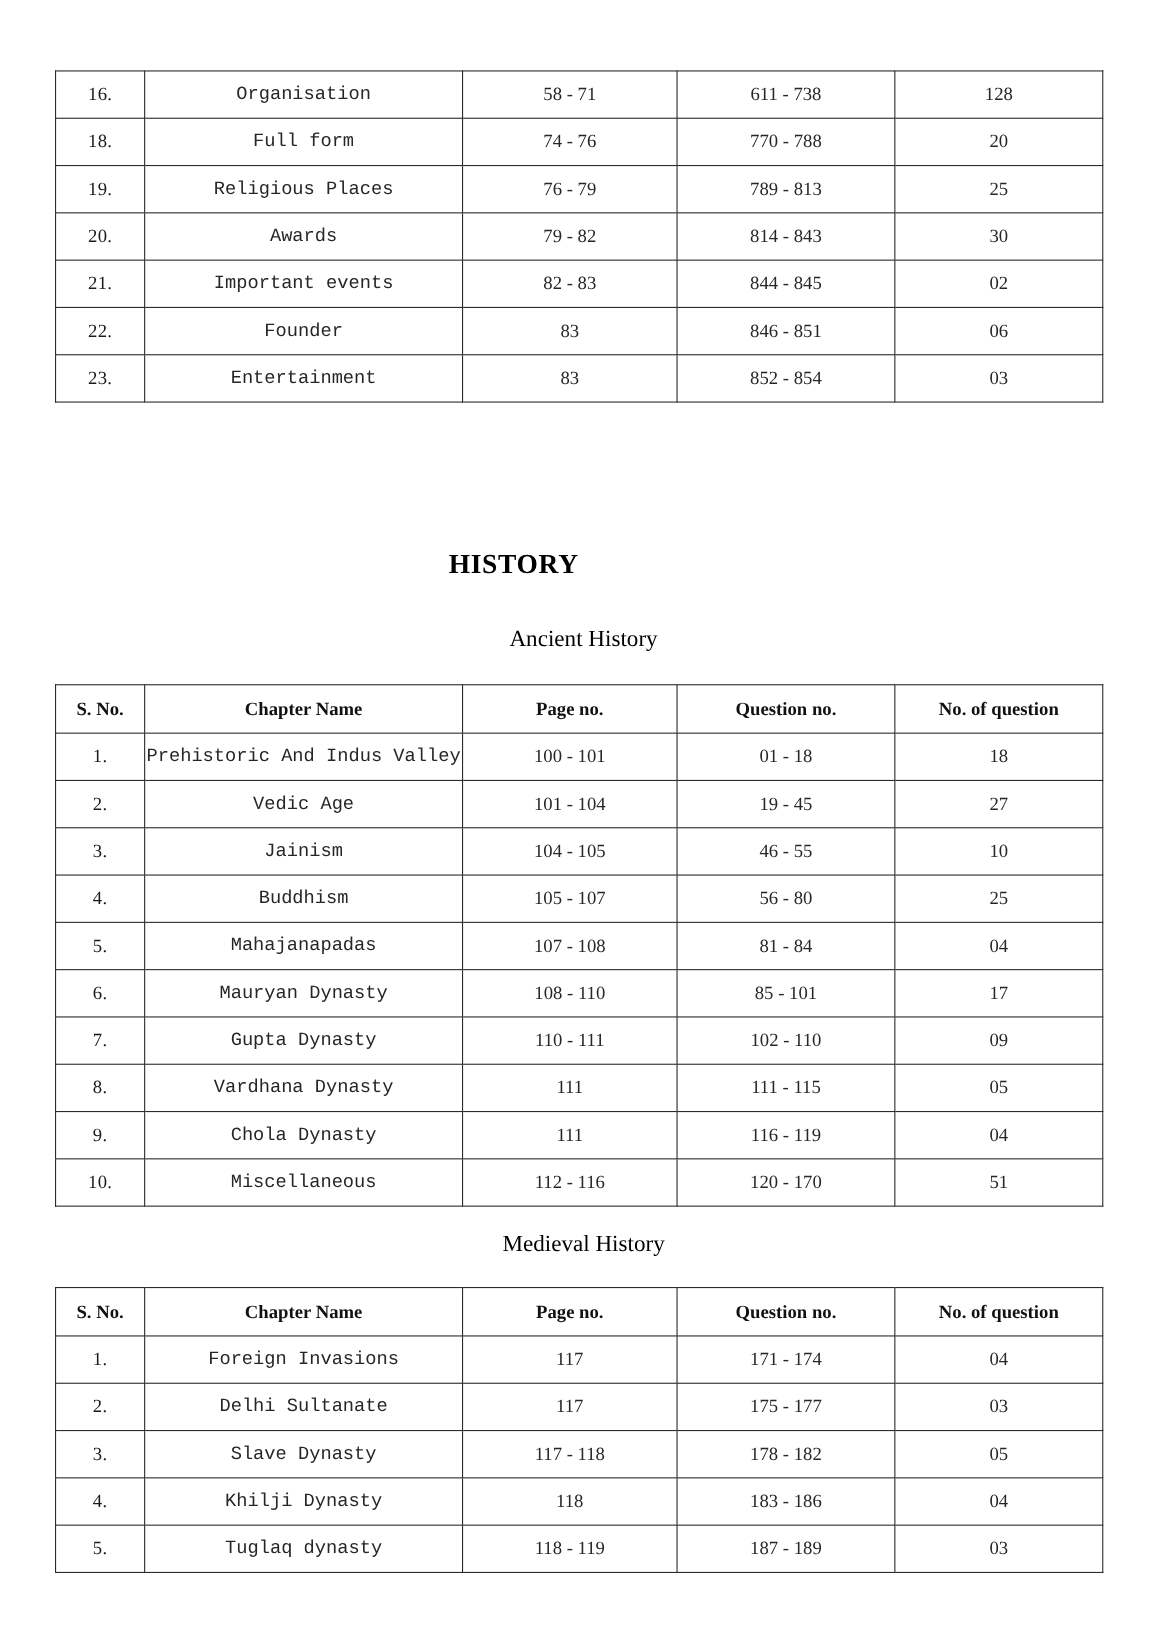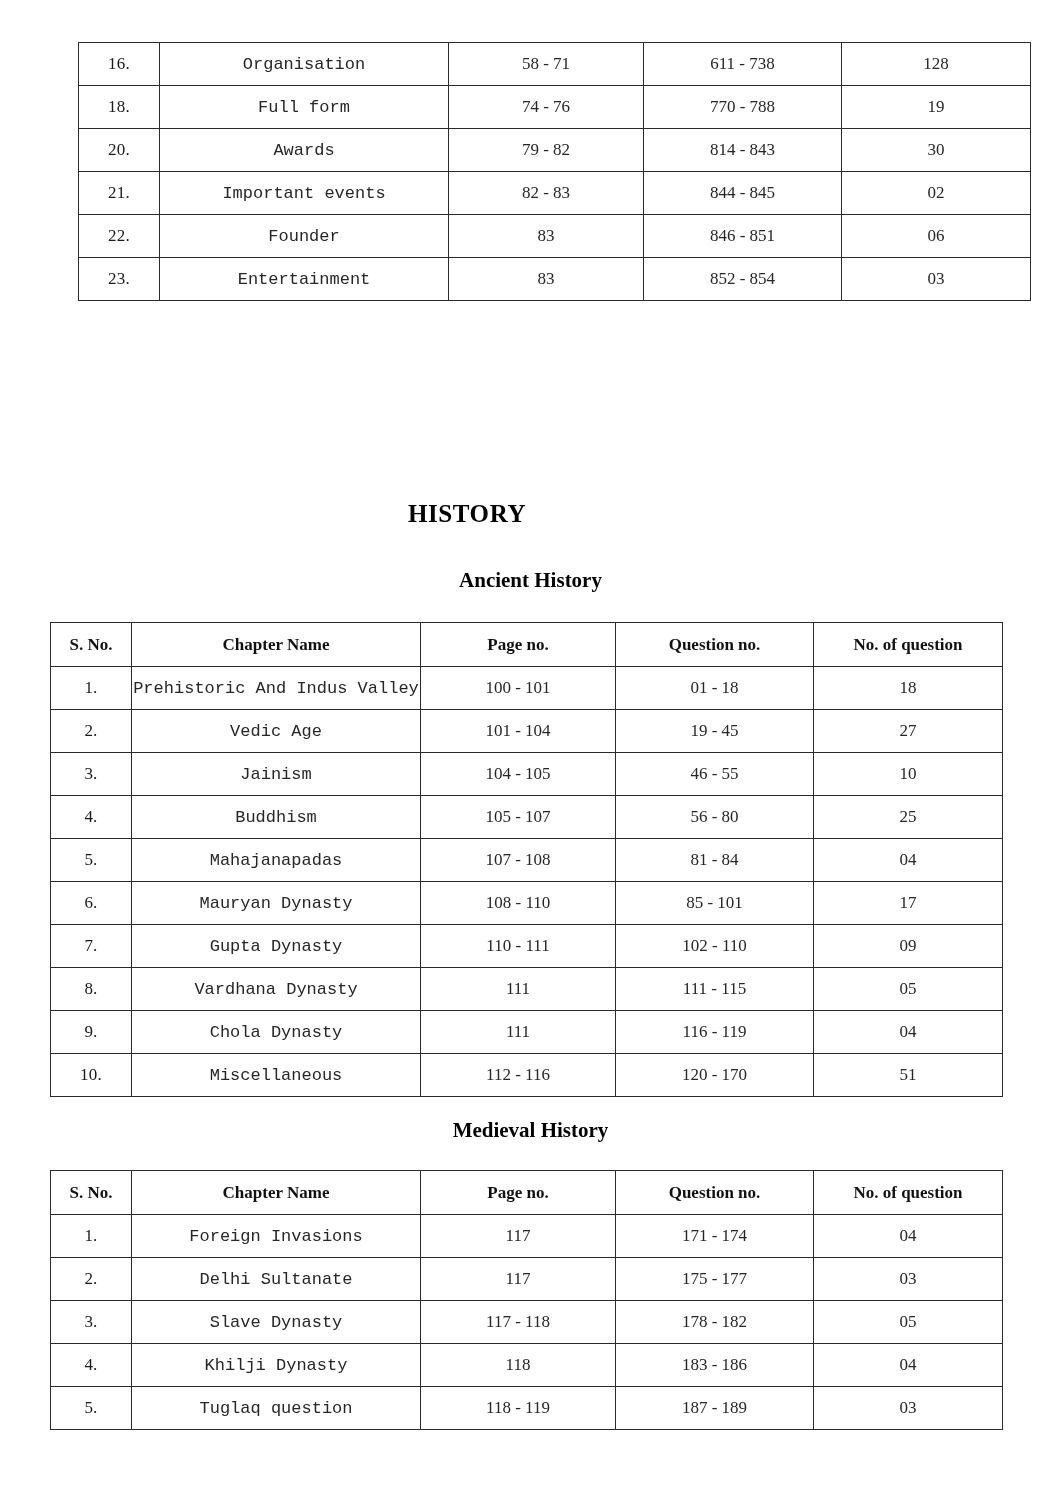--- a/index.html
+++ b/index.html
@@ -72,27 +72,27 @@
   
   .main-title {
     text-align: center;
     font-weight: bold;
     font-size: 25px;
     letter-spacing: 0.6px;
     color: #000000;
   }
   .sub-title {
     text-align: center;
-    font-weight: bold;
+    font-weight: normal;
     font-size: 21px;
     color: #000000;
   }
 
   
-  .table-1-wrap { position: absolute; top: 42px;   left: 0; padding-left: 28px; }
+  .table-1-wrap { position: absolute; top: 64px;   left: 0; }
   .title-history-wrap { position: absolute; top: 500px; left: 0; width: 934px; }
   .title-ancient-wrap { position: absolute; top: 568px; left: 0; width: 1061px; }
   .table-2-wrap { position: absolute; top: 622px;  left: 0; }
   .title-medieval-wrap { position: absolute; top: 1118px; left: 0; width: 1061px; }
   .table-3-wrap { position: absolute; top: 1170px; left: 0; }
 </style>
 </head>
 <body>
 
 <div class="page">
@@ -112,21 +112,28 @@
             <td class="cell-name">Organisation</td>
             <td class="cell-page">58 - 71</td>
             <td class="cell-qno">611 - 738</td>
             <td class="cell-count">128</td>
           </tr>
           <tr>
             <td class="cell-sno">18.</td>
             <td class="cell-name">Full form</td>
             <td class="cell-page">74 - 76</td>
             <td class="cell-qno">770 - 788</td>
-            <td class="cell-count">19</td>
+            <td class="cell-count">20</td>
+          </tr>
+          <tr>
+            <td class="cell-sno">19.</td>
+            <td class="cell-name">Religious  Places</td>
+            <td class="cell-page">76 - 79</td>
+            <td class="cell-qno">789 - 813</td>
+            <td class="cell-count">25</td>
           </tr>
           <tr>
             <td class="cell-sno">20.</td>
             <td class="cell-name">Awards</td>
             <td class="cell-page">79 - 82</td>
             <td class="cell-qno">814 - 843</td>
             <td class="cell-count">30</td>
           </tr>
           <tr>
             <td class="cell-sno">21.</td>
@@ -300,21 +307,21 @@
           </tr>
           <tr>
             <td class="cell-sno">4.</td>
             <td class="cell-name">Khilji Dynasty</td>
             <td class="cell-page">118</td>
             <td class="cell-qno">183 - 186</td>
             <td class="cell-count">04</td>
           </tr>
           <tr>
             <td class="cell-sno">5.</td>
-            <td class="cell-name">Tuglaq question</td>
+            <td class="cell-name">Tuglaq dynasty</td>
             <td class="cell-page">118 - 119</td>
             <td class="cell-qno">187 - 189</td>
             <td class="cell-count">03</td>
           </tr>
         </tbody>
     </table>
   </div>
 
 </div>
 

